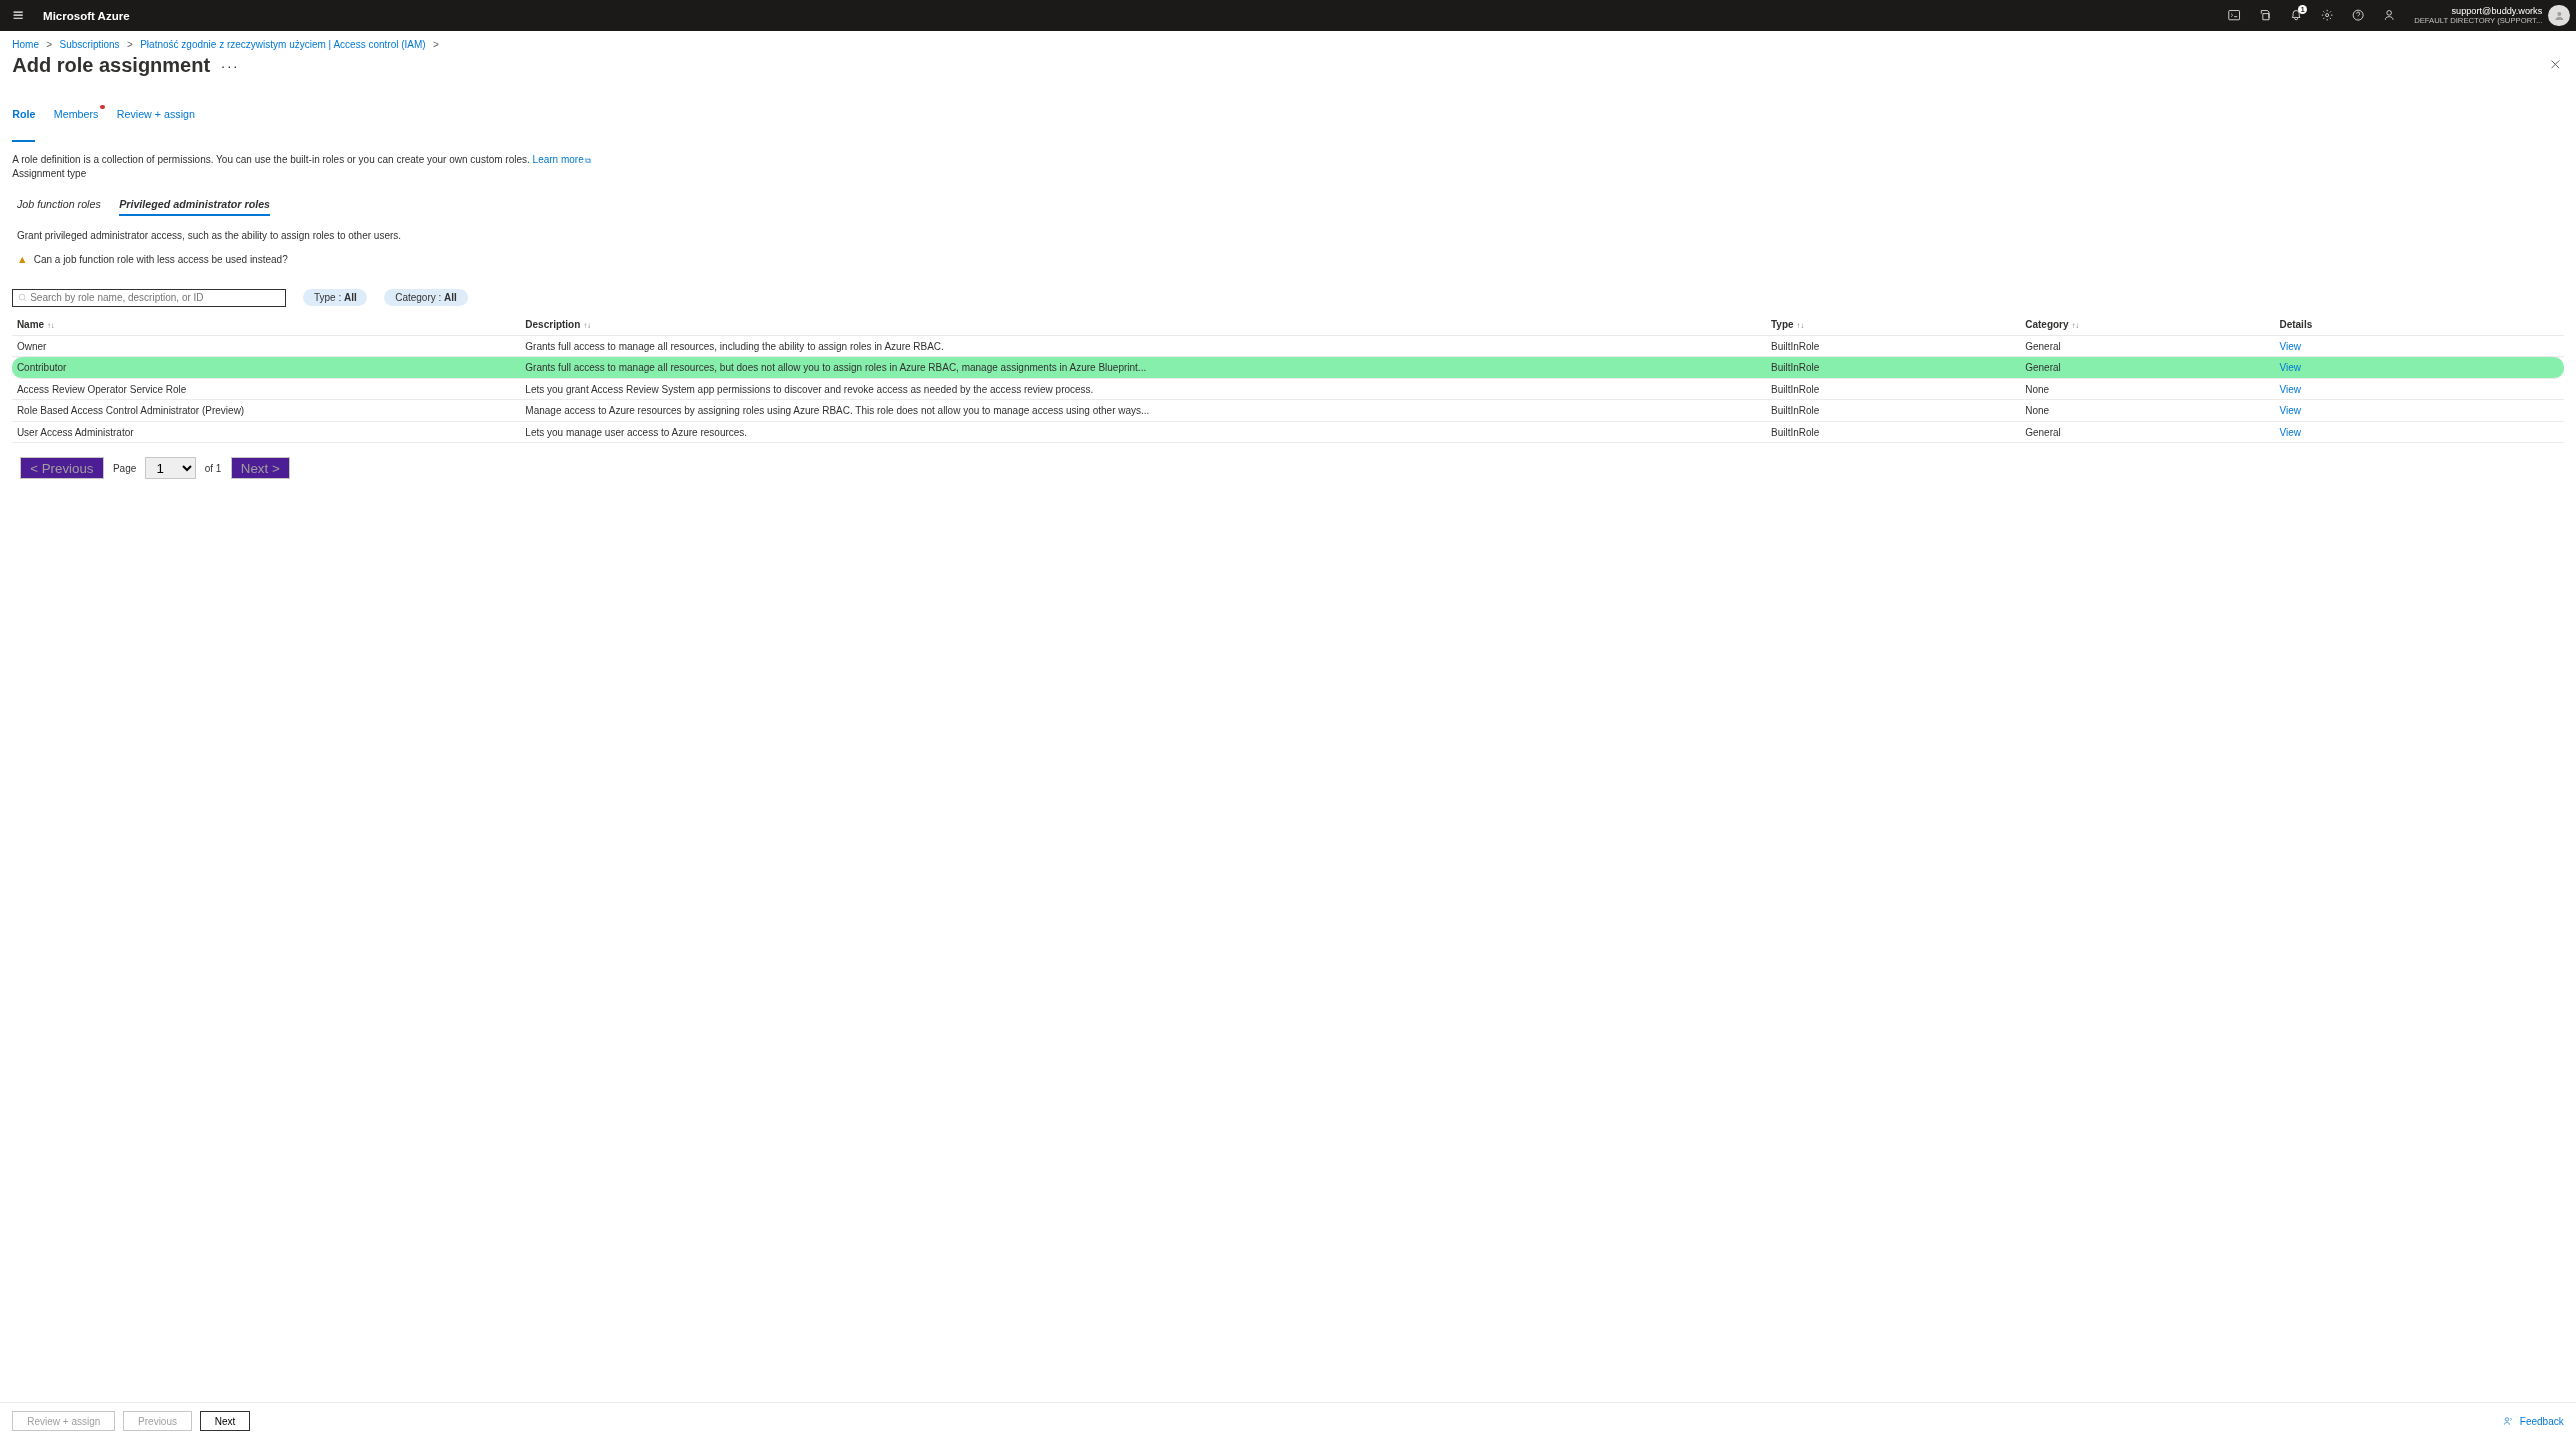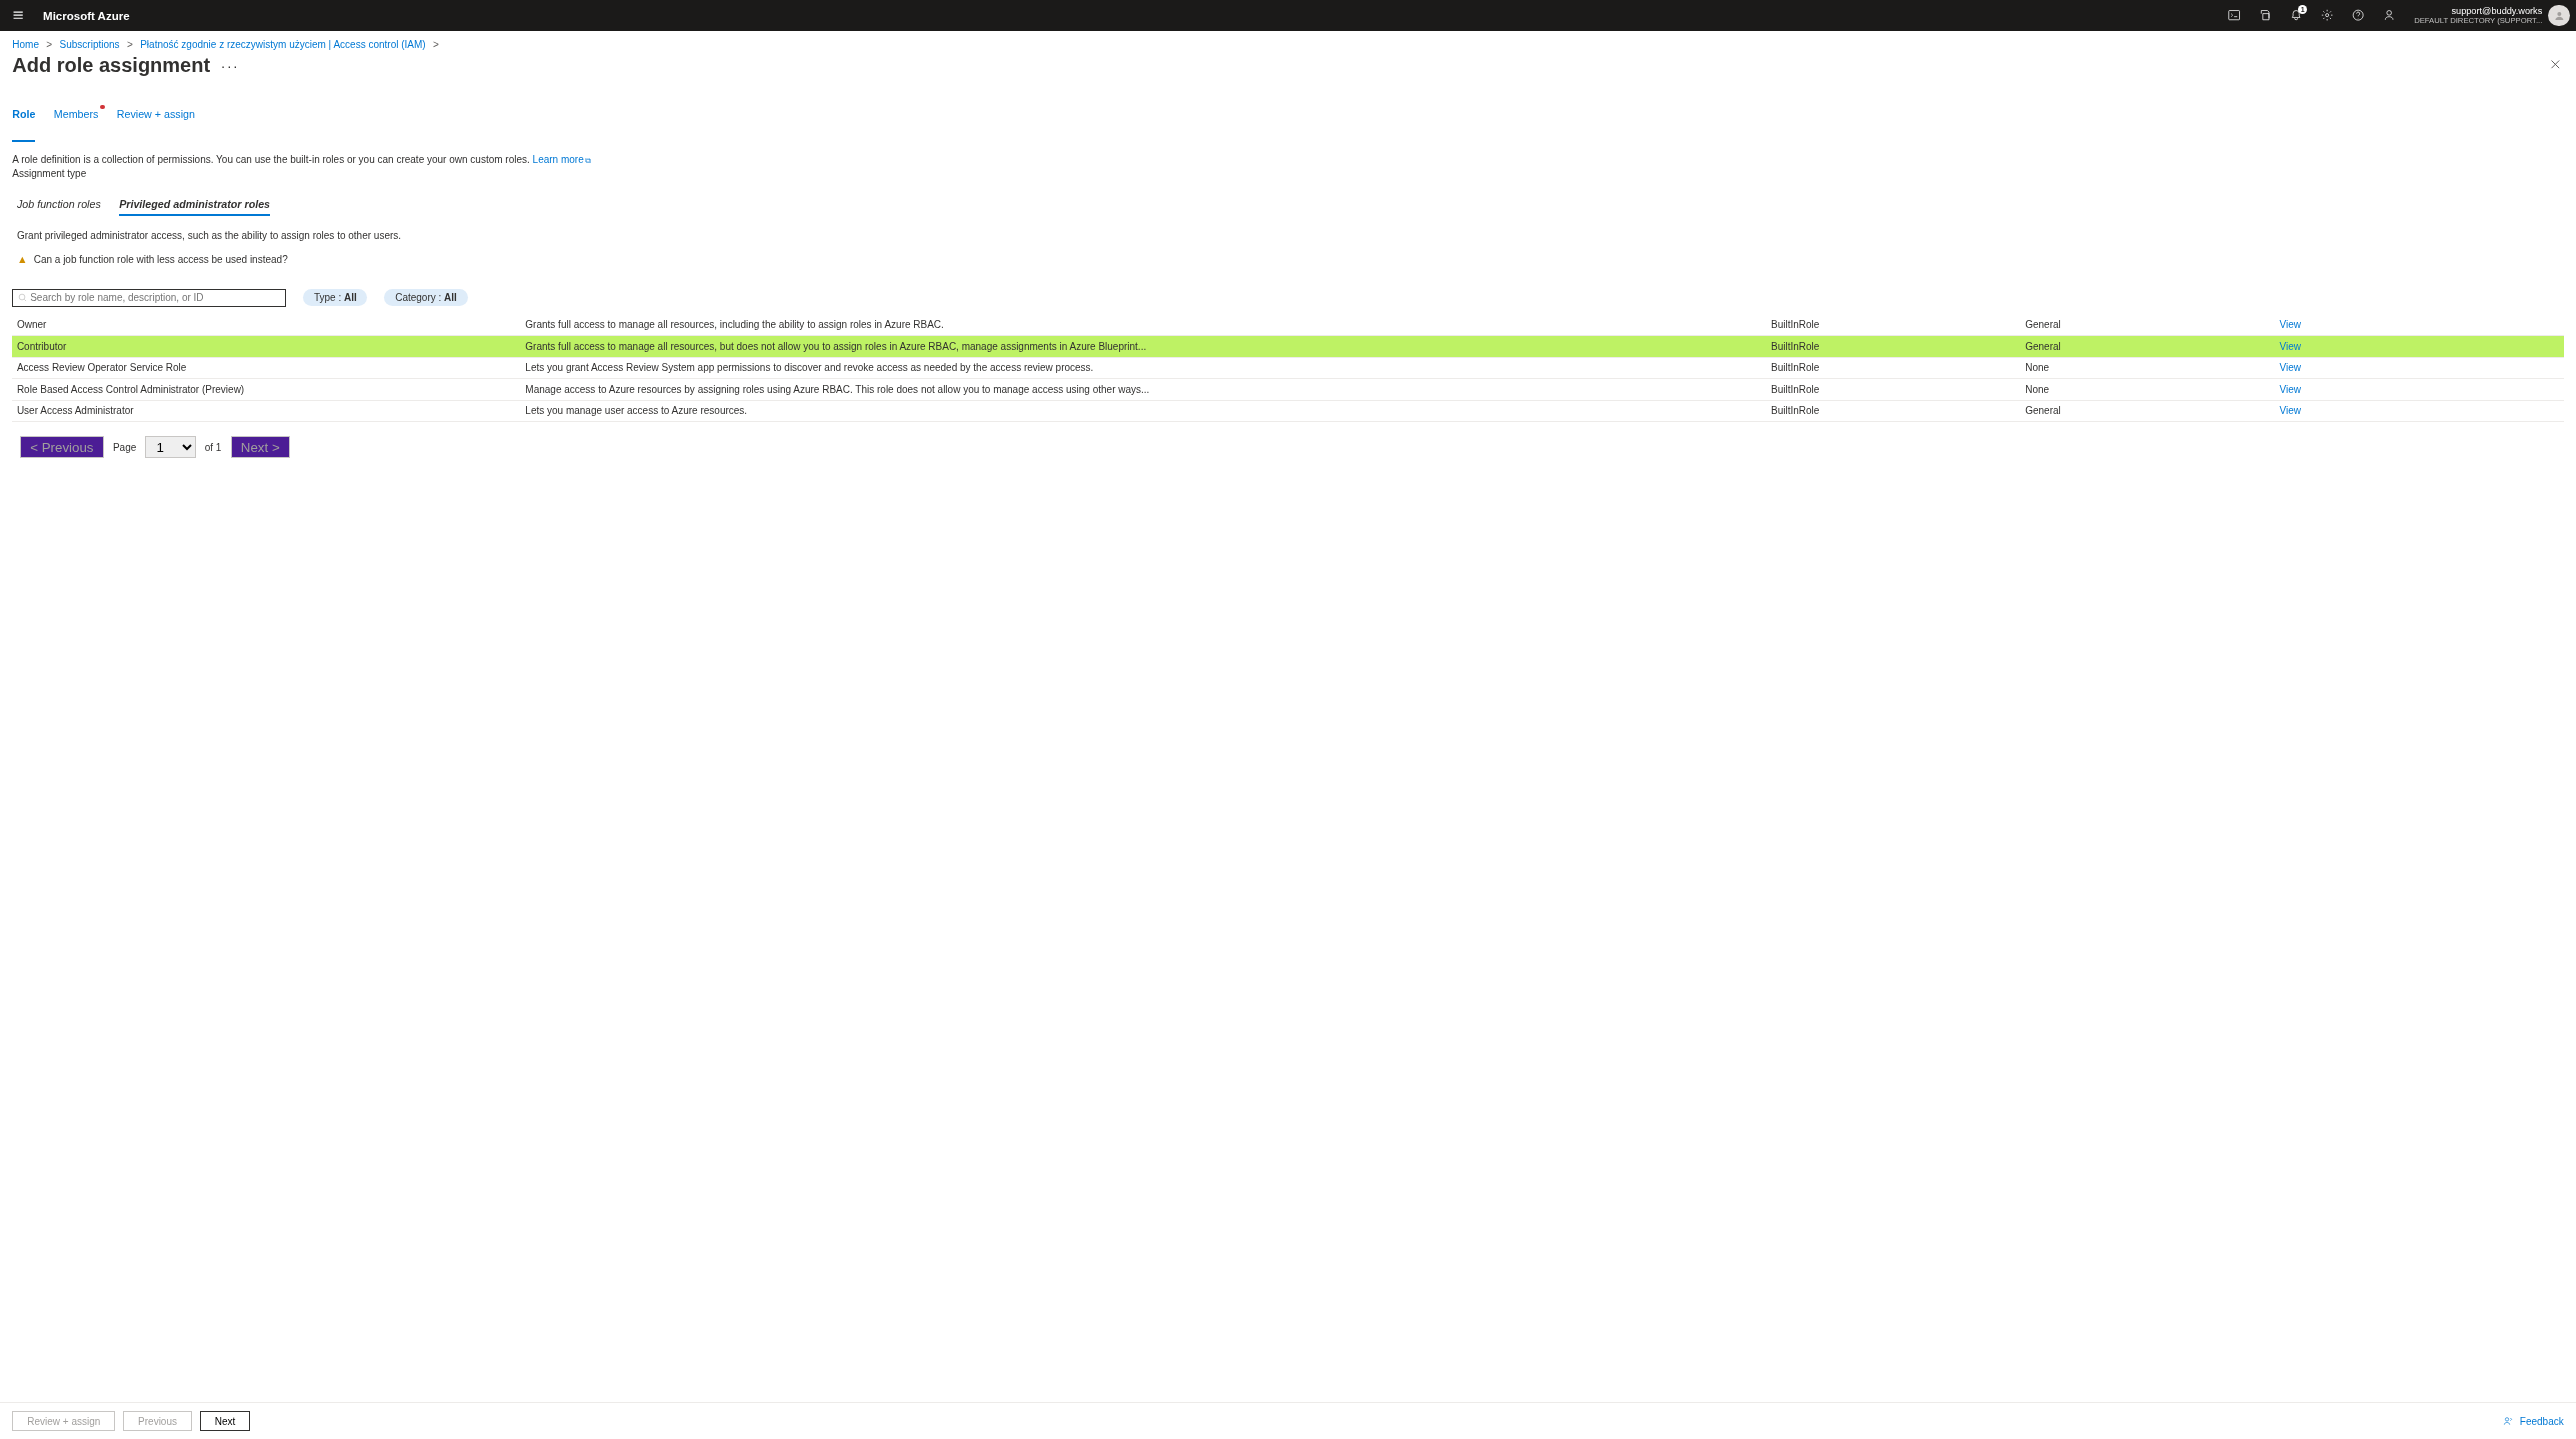--- a/index.html
+++ b/index.html
@@ -61,21 +61,21 @@
   .role-search { width: 274px; height: 18.4px; border: 0.8px solid #323130; display: flex; align-items: center; padding: 0 4.6px; font-size: 9.2px; }
   .role-search svg { width: 9.2px; height: 9.2px; opacity: .5; margin-right: 3.1px; }
   .role-search input { border: none; outline: none; flex: 1; font-size: 10px; }
   .pill { background: #deecf9; border-radius: 10.7px; padding: 3.1px 10.7px; font-size: 10px; cursor: pointer; }
   .pill b { font-weight: 600; }
 
   
   .tbl { width: calc(100% - 24.6px); margin: 0 12.3px; }
   .thead { display: flex; border-bottom: 0.8px solid #edebe9; padding: 4.6px 4.6px; font-weight: 600; font-size: 10px; }
   .trow { display: flex; border-bottom: 0.8px solid #edebe9; padding: 3.8px 4.6px; font-size: 10px; align-items: center; min-height: 21.5px; }
-  .trow.hover { background: #bef264; }
+  .trow.hover { background: #86efac; border-radius: 10px; }
   .col-name { flex: 0 0 20%; }
   .col-desc { flex: 0 0 49%; white-space: nowrap; overflow: hidden; text-overflow: ellipsis; padding-right: 6.1px; }
   .col-type { flex: 0 0 10%; }
   .col-cat  { flex: 0 0 10%; }
   .col-det  { flex: 0 0 10%; }
   .sorticon { font-size: 7.7px; margin-left: 3.1px; opacity: .7; }
   .viewlink { color: #0078d4; cursor: pointer; }
 
   
   .pager { display: flex; align-items: center; gap: 9.2px; padding: 14px 12.3px 0 20px; font-size: 10px; }
@@ -206,20 +206,27 @@
   </div>
   <div class="pill">
     <span>Type : </span><b>All</b>
   </div>
   <div class="pill">
     <span>Category : </span><b>All</b>
   </div>
 </div>
 
 <div class="tbl">
+  <div class="thead">
+    <div class="col-name"><span>Name</span><span class="sorticon">↑↓</span></div>
+    <div class="col-desc"><span>Description</span><span class="sorticon">↑↓</span></div>
+    <div class="col-type"><span>Type</span><span class="sorticon">↑↓</span></div>
+    <div class="col-cat"><span>Category</span><span class="sorticon">↑↓</span></div>
+    <div class="col-det">Details</div>
+  </div>
   <div id="tbody">
       <div class="trow">
         <div class="col-name">Owner</div>
         <div class="col-desc">Grants full access to manage all resources, including the ability to assign roles in Azure RBAC.</div>
         <div class="col-type">BuiltInRole</div>
         <div class="col-cat">General</div>
         <div class="col-det"><span class="viewlink">View</span></div>
       </div>
       <div class="trow hover">
         <div class="col-name">Contributor</div>

